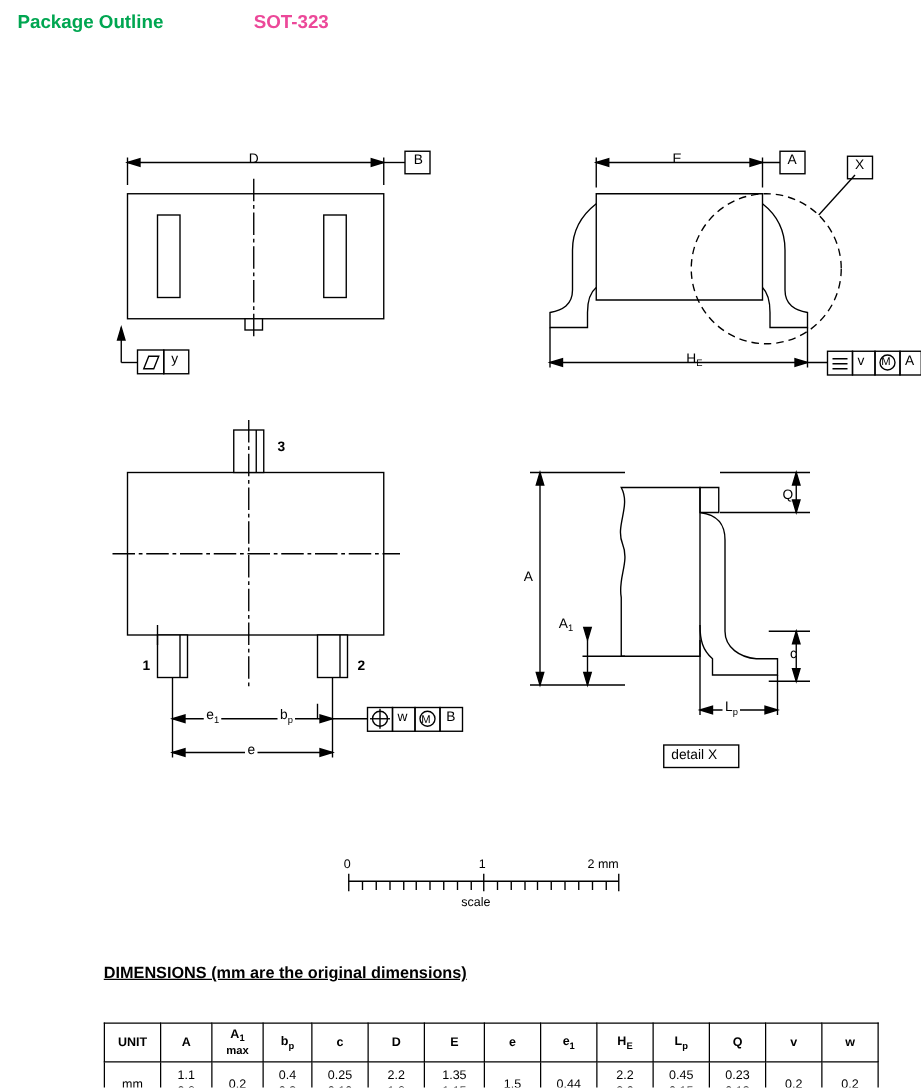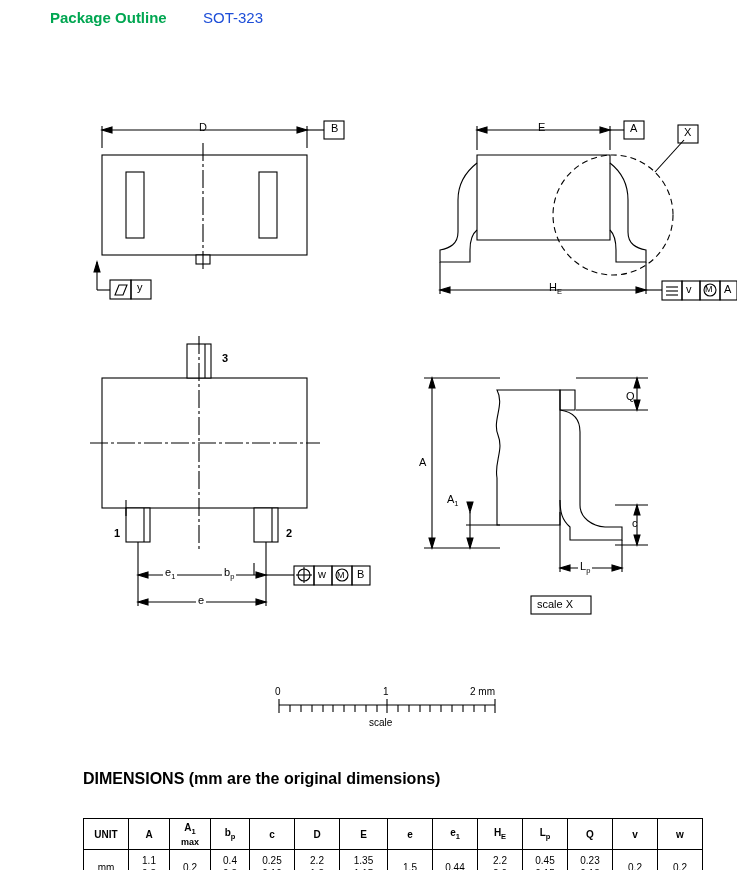--- a/index.html
+++ b/index.html
@@ -4,27 +4,27 @@
 <style>
   html,body{margin:0;padding:0;}
   body{
     width:737px;height:870px;
     background:#ffffff;
     font-family:"Liberation Sans", sans-serif;
     color:#000;
     position:relative;
     overflow:hidden;
   }
-  .hdr{position:absolute;top:9px;left:14px;font-size:15px;font-weight:bold;color:#00a651;letter-spacing:0px;margin-left:36px;}
-  .hdr2{position:absolute;top:9px;left:203px;font-size:15px;font-weight:normal;color:#1d4ed8;}
+  .hdr{position:absolute;top:9px;left:14px;font-size:15px;font-weight:bold;color:#00a651;letter-spacing:0px;}
+  .hdr2{position:absolute;top:9px;left:203px;font-size:15px;font-weight:bold;color:#ec4899;}
 
   svg{position:absolute;top:0;left:0;}
 
   
-  .dimtitle{position:absolute;left:83px;top:770px;font-size:16px;font-weight:bold;}
+  .dimtitle{position:absolute;left:83px;top:770px;font-size:13px;font-weight:bold;text-decoration:underline;}
   table.dims{position:absolute;left:83px;top:818px;border-collapse:collapse;}
   table.dims td,table.dims th{
     border:1px solid #000;
     font-size:10px;
     text-align:center;
     vertical-align:middle;
     font-weight:normal;
     padding:0;
   }
   table.dims th{font-weight:bold;height:30px;}
@@ -223,21 +223,21 @@
 <div style="position:absolute;left:196px;top:594px;font-size:11px;background:#fff;padding:0 2px;">e</div>
 <div style="position:absolute;left:318px;top:568px;font-size:11px;">w</div>
 <div style="position:absolute;left:357px;top:568px;font-size:11px;">B</div>
 <div style="position:absolute;left:337px;top:570px;font-size:9px;">M</div>
 
 <div style="position:absolute;left:626px;top:390px;font-size:11px;">Q</div>
 <div style="position:absolute;left:419px;top:456px;font-size:11px;">A</div>
 <div style="position:absolute;left:447px;top:493px;font-size:11px;"><span>A</span><sub>1</sub></div>
 <div style="position:absolute;left:632px;top:517px;font-size:11px;">c</div>
 <div style="position:absolute;left:578px;top:560px;font-size:11px;background:#fff;padding:0 2px;"><span>L</span><sub>p</sub></div>
-<div style="position:absolute;left:537px;top:598px;font-size:11px;">scale X</div>
+<div style="position:absolute;left:537px;top:598px;font-size:11px;">detail X</div>
 
 <div style="position:absolute;left:275px;top:686px;font-size:10px;">0</div>
 <div style="position:absolute;left:383px;top:686px;font-size:10px;">1</div>
 <div style="position:absolute;left:470px;top:686px;font-size:10px;">2 mm</div>
 <div style="position:absolute;left:369px;top:717px;font-size:10px;">scale</div>
 
 <div class="dimtitle">DIMENSIONS (mm are the original dimensions)</div>
 
 <table class="dims">
   <tbody>

